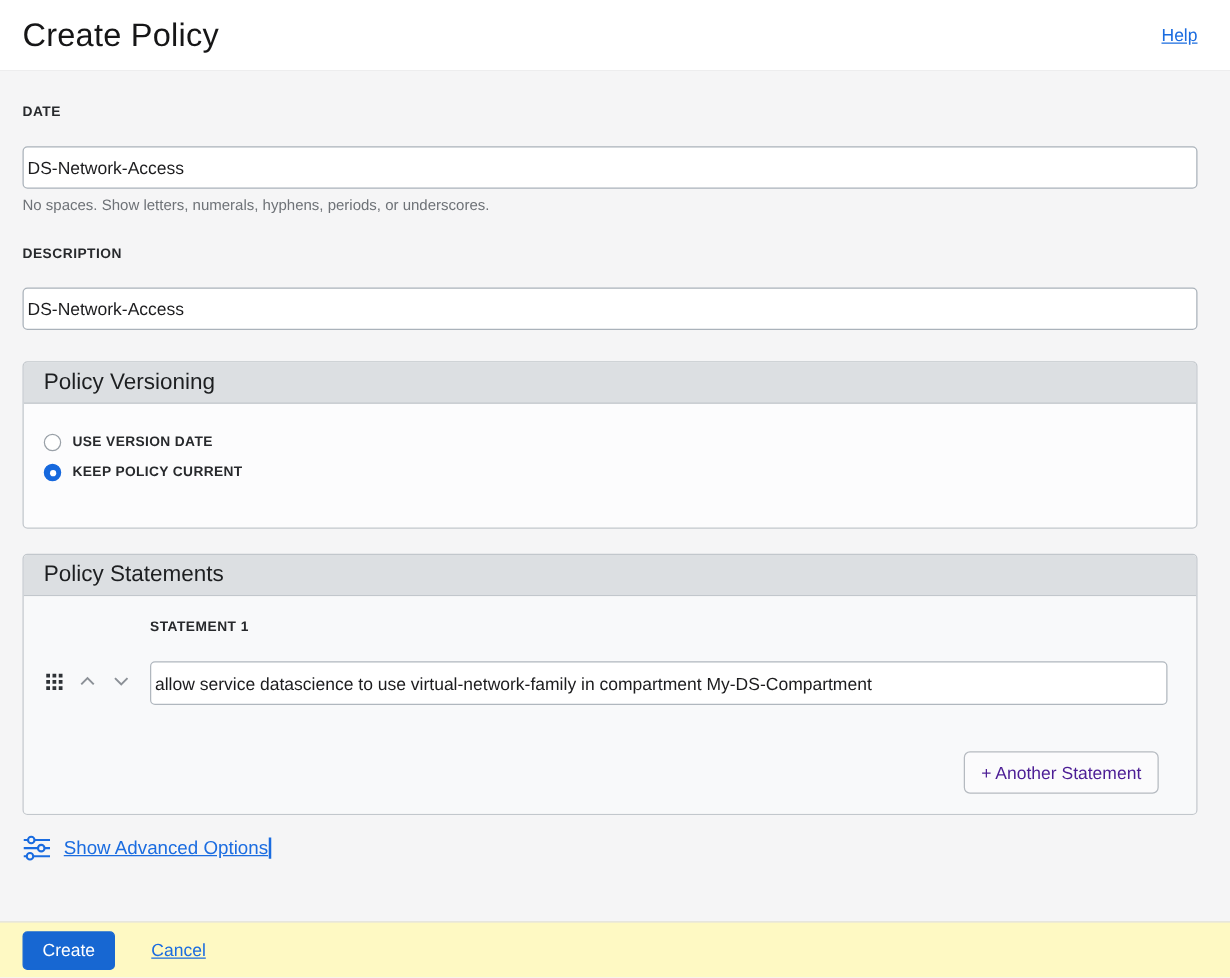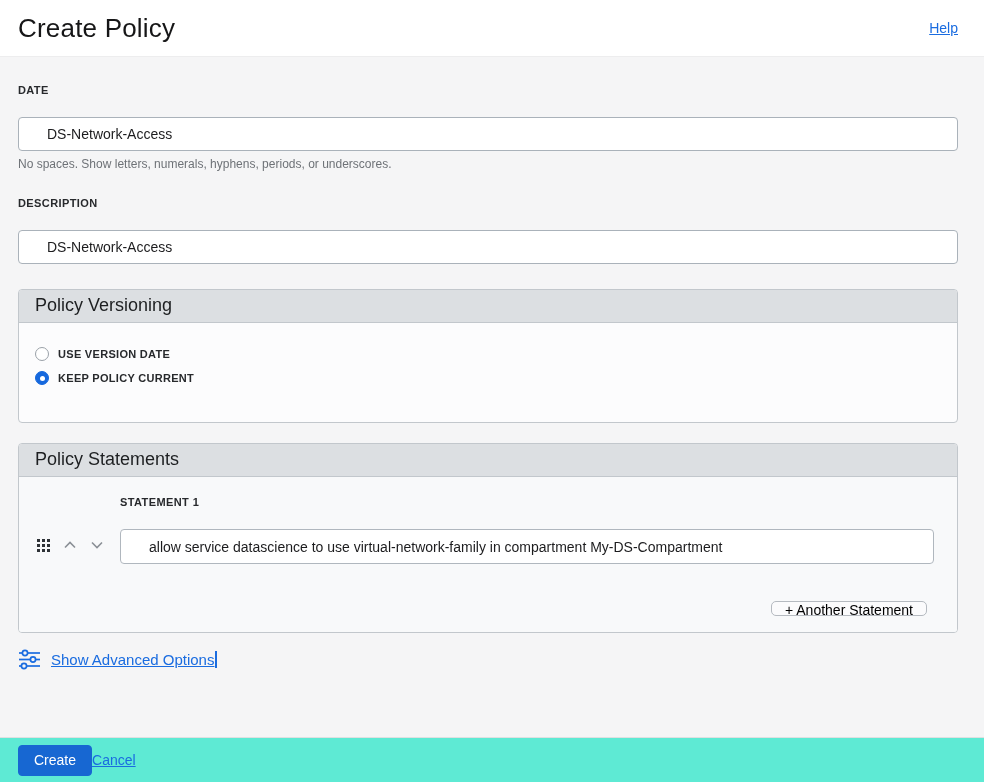--- a/index.html
+++ b/index.html
@@ -23,21 +23,21 @@
   
   .content { flex:1 1 auto; padding:27px 26px 0 18px; position:relative; }
 
   .field-label {
     font-size:11px; font-weight:700; color:#27292c; letter-spacing:.4px;
     display:block; margin-bottom:8px;
   }
   .text-input {
     width:100%; height:34px; background:#ffffff;
     border:1px solid #aab2ba; border-radius:4px;
-    padding:0 28px; font-size:14px; color:#1c1c1e;
+    padding:0 3px; font-size:14px; color:#1c1c1e;
     font-family:inherit; outline:none; display:block;margin-top:21px;
   }
   .helper-text { font-size:12px; color:#6e7277; margin-top:6px; }
   .field-group { margin-bottom:26px; }
   .field-group.tight { margin-bottom:25px; }
 
   
   .section {
     border:1px solid #c2c7cc; border-radius:4px; overflow:hidden;
     margin-bottom:20px; background:#fcfcfd;
@@ -69,35 +69,35 @@
   .row-controls { display:flex; align-items:center; gap:9px; flex:0 0 auto; margin:0 14px 10px 0; }
   .drag-handle { display:grid; grid-template-columns:repeat(3,3px); grid-gap:2px; cursor:grab; padding:2px; }
   .drag-handle span { width:3px; height:3px; background:#2e3236; }
   .chev-btn { width:18px; height:18px; display:flex; align-items:center; justify-content:center; cursor:pointer; background:none; border:none; }
   .statement-col { flex:1 1 auto; }
   .statement-col .field-label { margin-bottom:17px; }
   .statement-input { height:35px; border-color:#b0b7be; }
 
   .add-statement-row { display:flex; justify-content:flex-end; padding:37px 30px 0 0; }
   .add-statement-btn {
-    font-family:inherit; font-size:14px; color:#000000;
+    font-family:inherit; font-size:14px; color:#4c1d95;
     background:#fbfbfc; border:1px solid #b5bac0; border-radius:5px;
-    height:15px; padding:0 13px; cursor:pointer;
+    height:34px; padding:0 13px; cursor:pointer;
   }
 
   
   .advanced-row { display:flex; align-items:center; margin-top:-5px; }
   .advanced-row .icon-wrap { width:23px; height:23px; margin-right:10px; display:flex; align-items:center; justify-content:center; }
   .advanced-link { font-size:15px; }
   .caret { display:inline-block; width:2px; height:17px; background:#1a6ce0; vertical-align:middle; margin-left:1px; }
 
   
   .page-footer {
-    flex:0 0 45px; background:#5eead4; border-top:1px solid #e0e0e1;
-    display:flex; align-items:center; padding:0 18px; 
+    flex:0 0 45px; background:#fef9c3; border-top:1px solid #e0e0e1;
+    display:flex; align-items:center; padding:0 18px; gap:29px;
   }
   .create-btn {
     font-family:inherit; font-size:14px; color:#ffffff;
     background:#1767d2; border:1px solid #1767d2; border-radius:4px;
     height:31px; padding:0 15px; cursor:pointer;
   }
   .cancel-link { font-size:14px; }
 </style>
 </head>
 <body>

